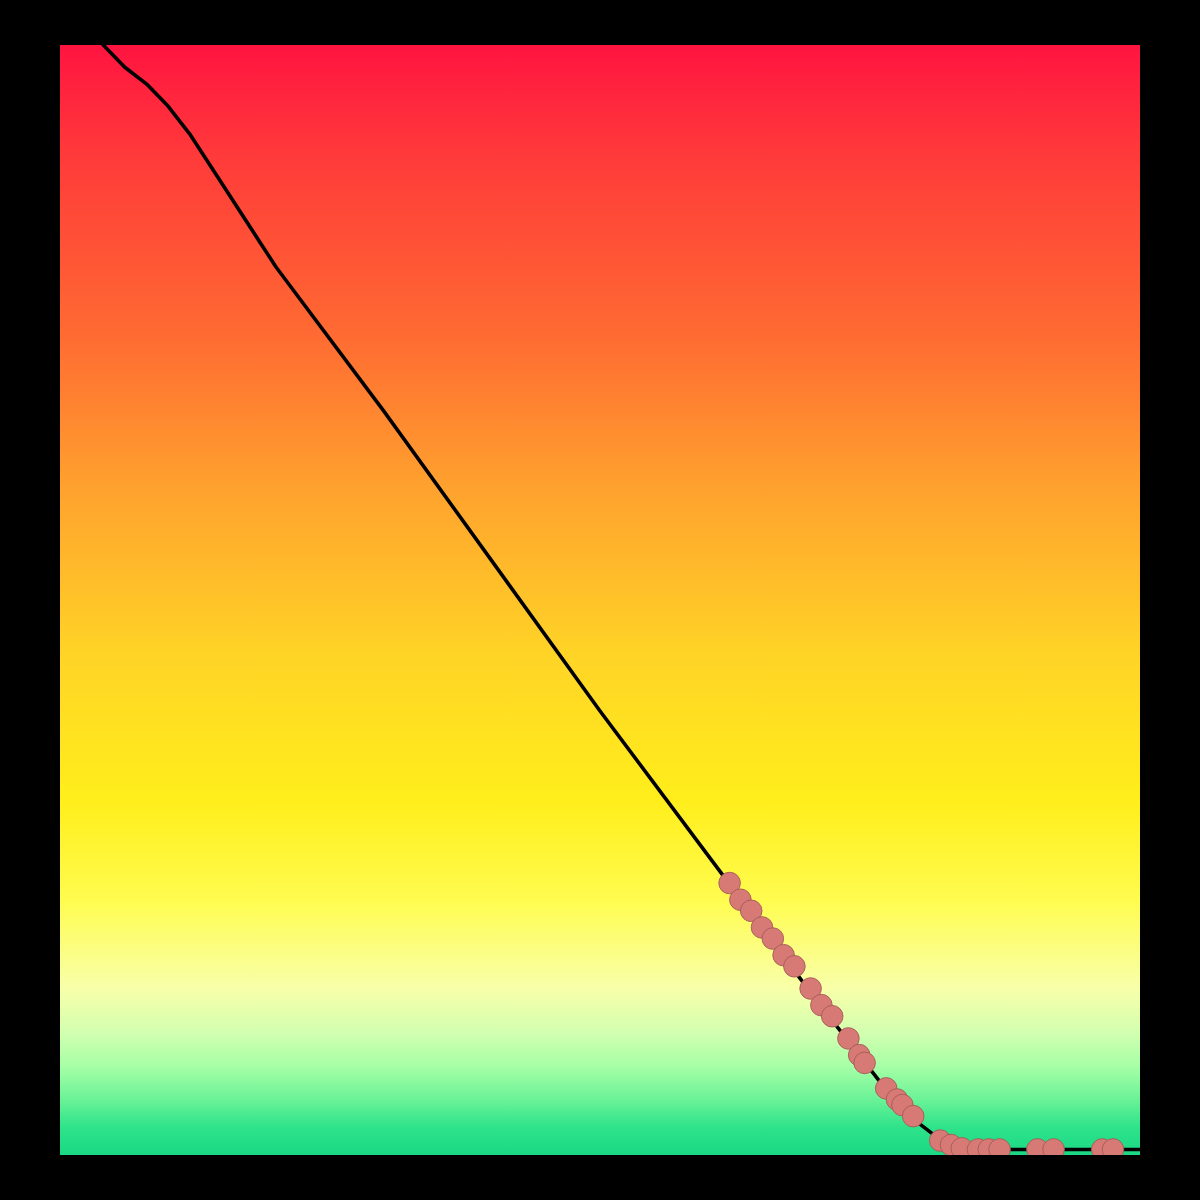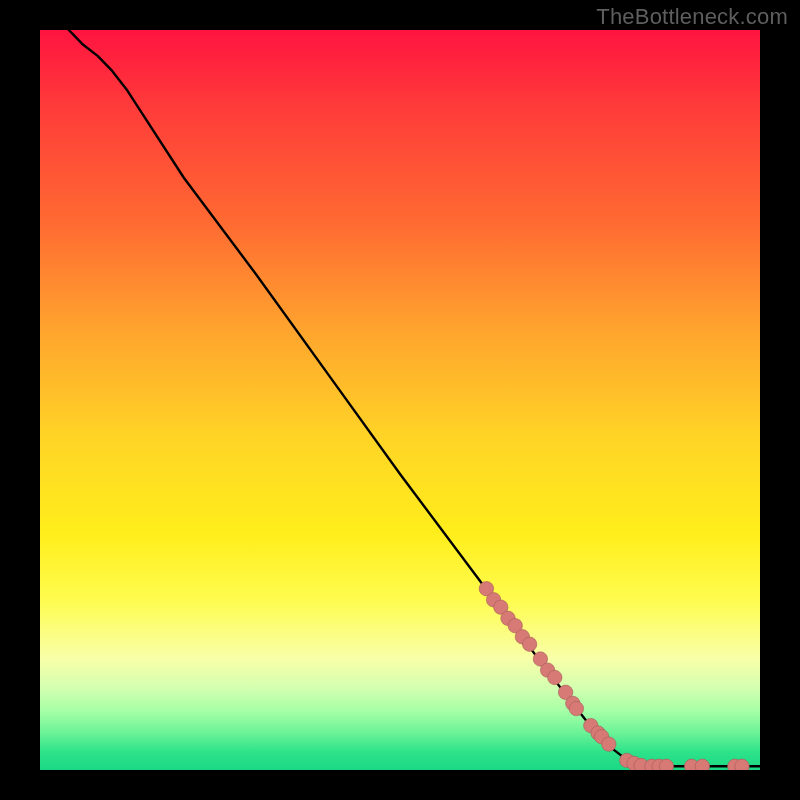--- a/index.html
+++ b/index.html
@@ -64,21 +64,20 @@
   .marker {
     fill: #d77a76;
     stroke: #a45a57;
     stroke-width: 0.6;
   }
 </style>
 </head>
 <body>
 
 <div class="frame">
-  <div class="watermark">TheBottleneck.com</div>
 
   <div class="plot-area">
     <div class="gradient-bg"></div>
 
     <svg class="curve" viewBox="0 0 720 740" preserveAspectRatio="none">
       <g id="curve-layer">
           <path d="M28.80 0.00 L43.20 14.80 L57.60 25.90 L72.00 40.70 L86.40 59.20 L100.80 81.40 L144.00 148.00 L216.00 244.20 L288.00 344.10 L360.00 444.00 L432.00 540.20 L504.00 636.40 L561.60 710.40 L590.40 732.60 L612.00 736.30 L648.00 736.30 L684.00 736.30 L720.00 736.30" fill="none" stroke="#000000" stroke-width="2.4" stroke-linecap="round" stroke-linejoin="round"></path>
         </g>
       <g id="marker-layer">
           <circle cx="446.40" cy="558.70" r="7.2" class="marker"></circle>

